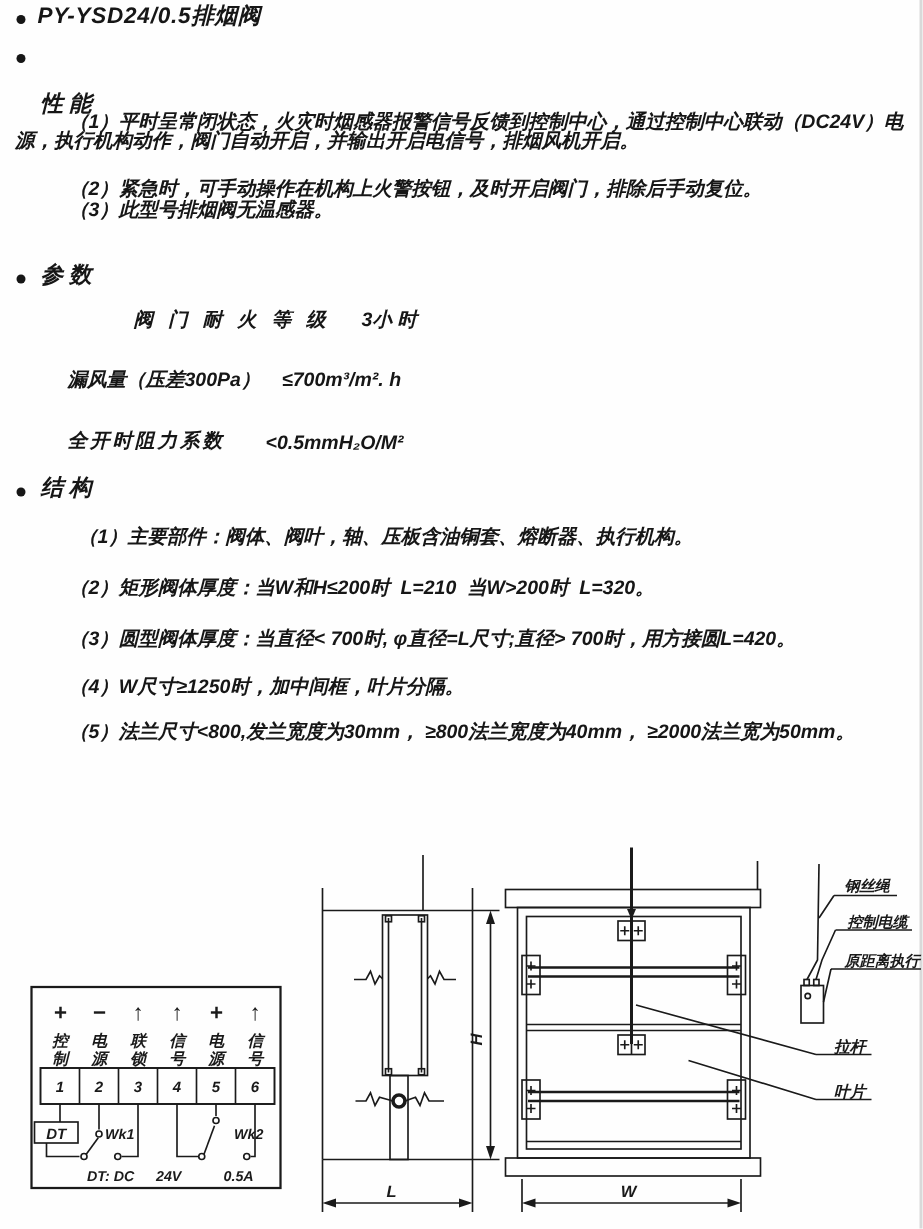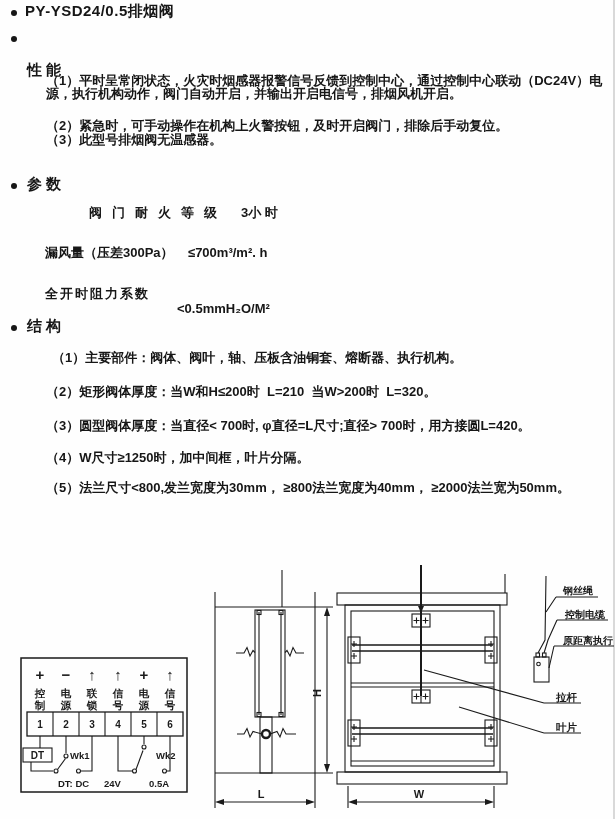--- a/index.html
+++ b/index.html
@@ -4,21 +4,21 @@
 <style>
   html,body{margin:0;padding:0;}
   body{
     width:615px;height:819px;
     background:#ffffff;
     font-family:"Liberation Sans", sans-serif;
     color:#161616;
     position:relative;
     overflow:hidden;
   }
-  .page{position:relative;width:615px;height:819px;background:#fefefe;}
+  .page{position:relative;width:615px;height:819px;background:#fefefe;font-style:italic;}
   .t{position:absolute;white-space:pre;font-weight:bold;font-size:13px;color:#161616;line-height:1.1;}
   .h{font-size:15px;letter-spacing:4px;}
   .title{font-size:15px;letter-spacing:0.5px;}
   .dot{position:absolute;width:6px;height:6px;border-radius:50%;background:#161616;}
   .ls10{letter-spacing:10px;padding-left:44px;}
   .ls2{letter-spacing:2px;}
   svg text{font-family:"Liberation Sans", sans-serif;font-weight:bold;fill:#1a1a1a;}
   .edge{position:absolute;right:0;top:0;width:2px;height:819px;background:#d9d9d9;}
 </style>
 </head>
@@ -26,32 +26,32 @@
 
 <div class="page">
   <div class="edge"></div>
 
   <span class="dot" style="left:11px;top:10px;"></span>
   <div class="t title" style="left:25px;top:3px;">PY-YSD24/0.5排烟阀</div>
 
   <span class="dot" style="left:11px;top:36px;"></span>
   <div class="t h" style="left:27px;top:29px;margin-top:33px;">性能</div>
   <div class="t" style="left:46px;top:56px;margin-top:18px;">（1）平时呈常闭状态，火灾时烟感器报警信号反馈到控制中心，通过控制中心联动（DC24V）电</div>
-  <div class="t" style="left:10px;top:87px;margin-left:36px;">源，执行机构动作，阀门自动开启，并输出开启电信号，排烟风机开启。</div>
+  <div class="t" style="left:10px;top:87px;">源，执行机构动作，阀门自动开启，并输出开启电信号，排烟风机开启。</div>
   <div class="t" style="left:46px;top:119px;">（2）紧急时，可手动操作在机构上火警按钮，及时开启阀门，排除后手动复位。</div>
   <div class="t" style="left:46px;top:133px;">（3）此型号排烟阀无温感器。</div>
 
   <span class="dot" style="left:11px;top:183px;"></span>
   <div class="t h" style="left:27px;top:176px;">参数</div>
   <div class="t ls10" style="left:45px;top:206px;">阀门耐火等级</div>
   <div class="t" style="left:241px;top:206px;">3小 时</div>
   <div class="t" style="left:45px;top:246px;">漏风量（压差300Pa）</div>
   <div class="t" style="left:188px;top:246px;text-align:right;">≤700m³/m². h</div>
   <div class="t ls2" style="left:45px;top:287px;">全开时阻力系数</div>
-  <div class="t" style="left:177px;top:302px;text-align:right;">&lt;0.5mmH₂O/M²</div>
+  <div class="t" style="left:177px;top:288px;text-align:right;">&lt;0.5mmH₂O/M²</div>
 
   <span class="dot" style="left:11px;top:325px;"></span>
   <div class="t h" style="left:27px;top:318px;">结构</div>
   <div class="t" style="left:52px;top:351px;">（1）主要部件：阀体、阀叶，轴、压板含油铜套、熔断器、执行机构。</div>
   <div class="t" style="left:46px;top:385px;">（2）矩形阀体厚度：当W和H≤200时  L=210  当W&gt;200时  L=320。</div>
   <div class="t" style="left:46px;top:419px;">（3）圆型阀体厚度：当直径&lt; 700时, φ直径=L尺寸;直径&gt; 700时，用方接圆L=420。</div>
   <div class="t" style="left:46px;top:451px;">（4）W尺寸≥1250时，加中间框，叶片分隔。</div>
   <div class="t" style="left:46px;top:481px;">（5）法兰尺寸&lt;800,发兰宽度为30mm， ≥800法兰宽度为40mm， ≥2000法兰宽为50mm。</div>
 
   <svg style="position:absolute;left:0;top:560px;" width="615" height="259" viewBox="0 0 615 259" fill="none" stroke="#1a1a1a" stroke-width="1.1">

